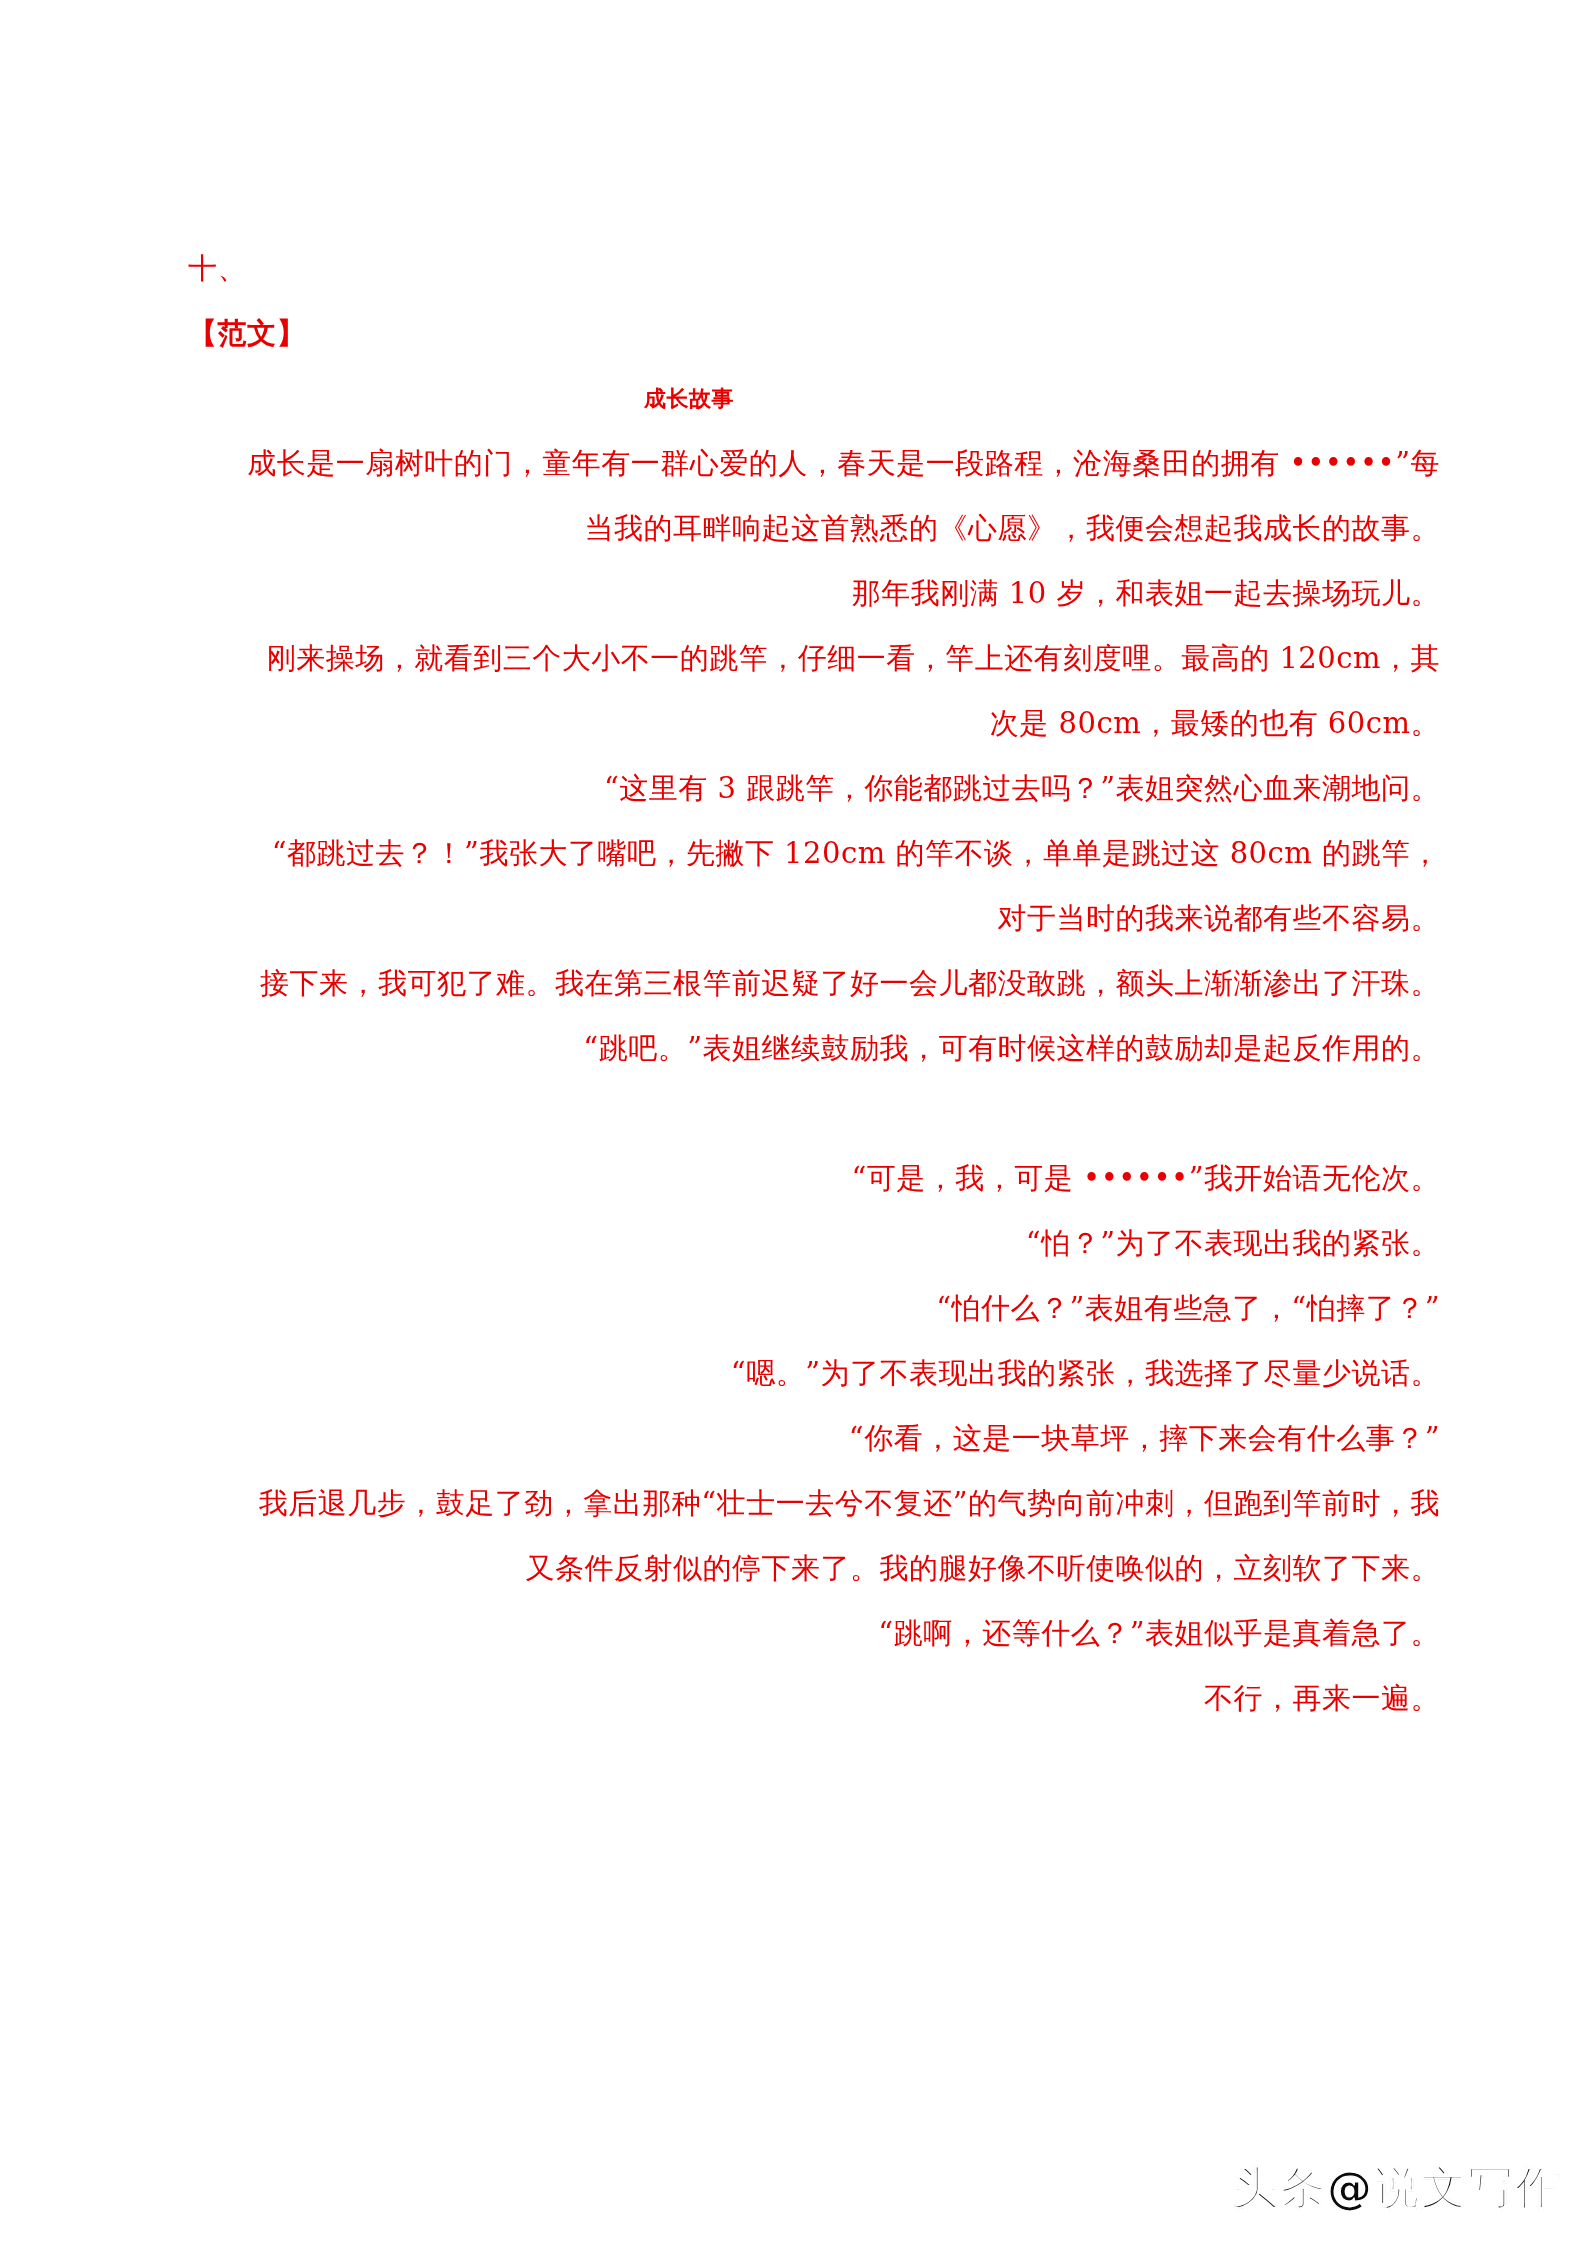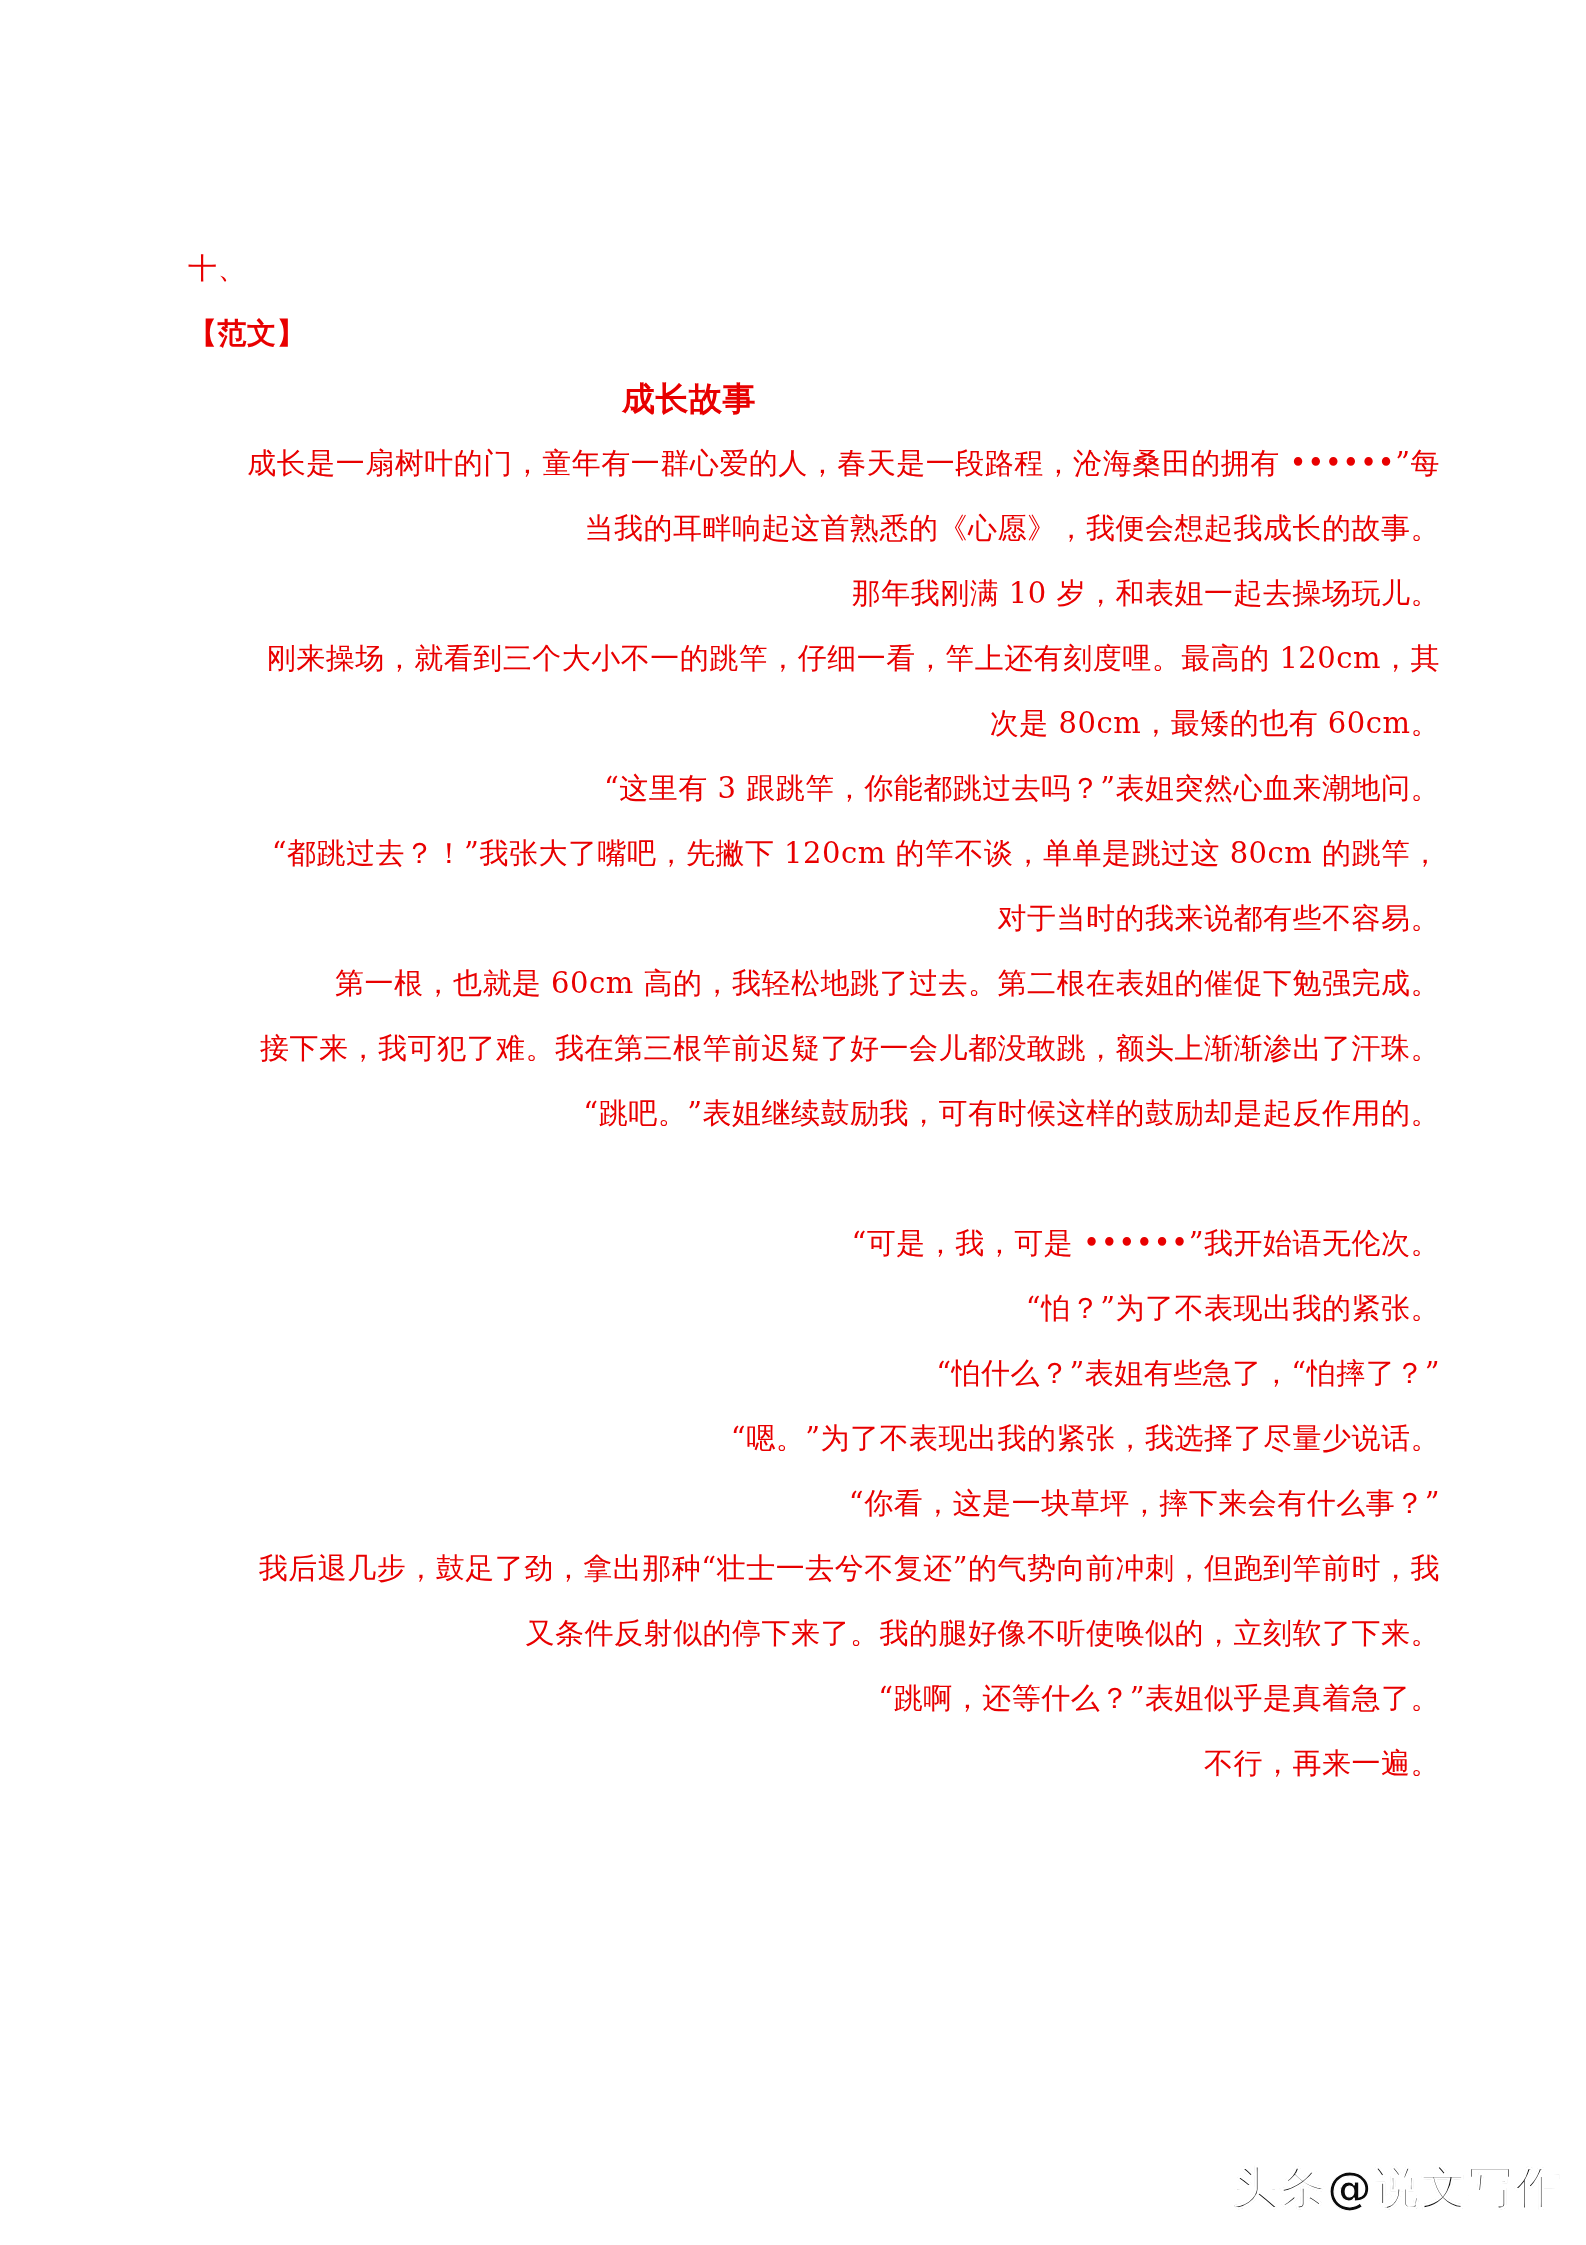--- a/index.html
+++ b/index.html
@@ -20,21 +20,21 @@
     font-size:29px;
     line-height:65px;
     color:var(--text-red,#e80000);
     letter-spacing:0.5px;
   }
   .doc p{margin:0;}
   .section-num{font-weight:normal;}
   .section-label{font-weight:bold;}
   .essay-title{
     margin:0;
-    font-size:33px;
+    font-size:22px;
     line-height:65px;
     font-weight:bold;
     text-align:center;
     padding-right:250px;
   }
   .para{text-indent:2em;text-align:right;}
   .para:empty::before{content:"\00a0";}
   .watermark{
     position:absolute;
     top:2158px;
@@ -56,21 +56,20 @@
 <div class="page">
   <div class="doc">
     <p class="section-num">十、</p>
     <p class="section-label">【范文】</p>
     <h1 class="essay-title">成长故事</h1>
     <p class="para">成长是一扇树叶的门，童年有一群心爱的人，春天是一段路程，沧海桑田的拥有 ••••••”每当我的耳畔响起这首熟悉的《心愿》，我便会想起我成长的故事。</p>
     <p class="para">那年我刚满 10 岁，和表姐一起去操场玩儿。</p>
     <p class="para">刚来操场，就看到三个大小不一的跳竿，仔细一看，竿上还有刻度哩。最高的 120cm，其次是 80cm，最矮的也有 60cm。</p>
     <p class="para">“这里有 3 跟跳竿，你能都跳过去吗？”表姐突然心血来潮地问。</p>
     <p class="para">“都跳过去？！”我张大了嘴吧，先撇下 120cm 的竿不谈，单单是跳过这 80cm 的跳竿，对于当时的我来说都有些不容易。</p>
-    <p class="para">第一根，也就是 60cm 高的，我轻松地跳了过去。第二根在表姐的催促下勉强完成。</p>
     <p class="para">接下来，我可犯了难。我在第三根竿前迟疑了好一会儿都没敢跳，额头上渐渐渗出了汗珠。</p>
     <p class="para">“跳吧。”表姐继续鼓励我，可有时候这样的鼓励却是起反作用的。</p>
     <p class="para"></p>
     <p class="para">“可是，我，可是 ••••••”我开始语无伦次。</p>
     <p class="para">“怕？”为了不表现出我的紧张。</p>
     <p class="para">“怕什么？”表姐有些急了，“怕摔了？”</p>
     <p class="para">“嗯。”为了不表现出我的紧张，我选择了尽量少说话。</p>
     <p class="para">“你看，这是一块草坪，摔下来会有什么事？”</p>
     <p class="para">我后退几步，鼓足了劲，拿出那种“壮士一去兮不复还”的气势向前冲刺，但跑到竿前时，我又条件反射似的停下来了。我的腿好像不听使唤似的，立刻软了下来。</p>
     <p class="para">“跳啊，还等什么？”表姐似乎是真着急了。</p>

